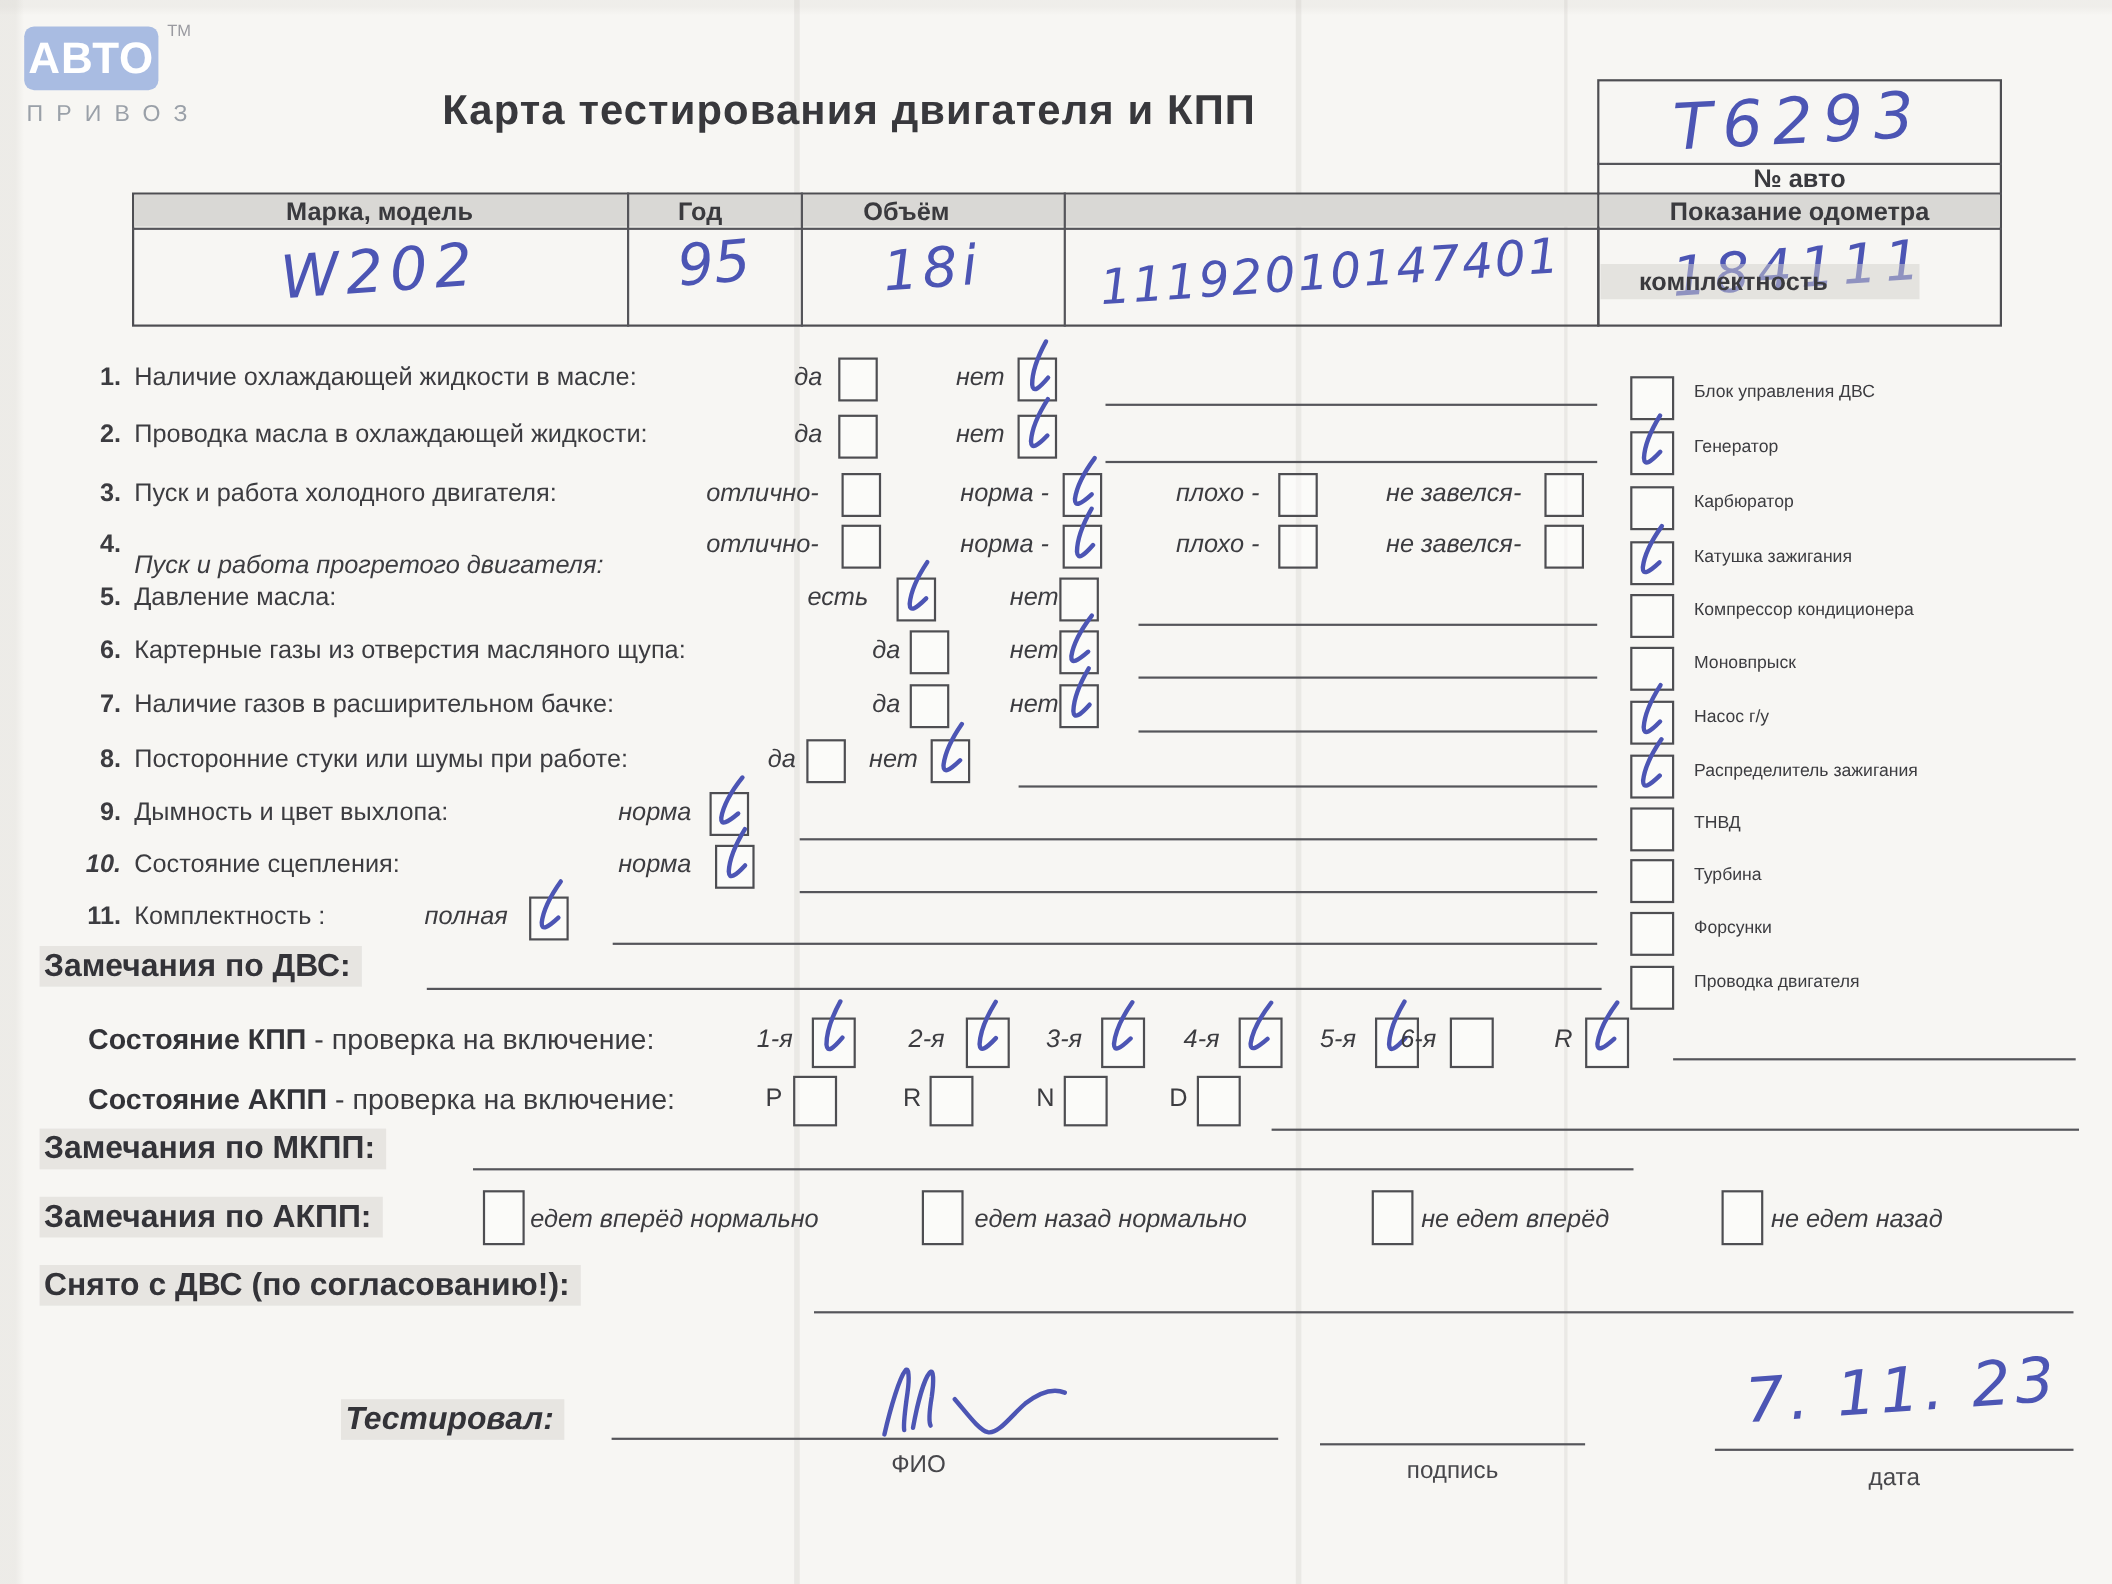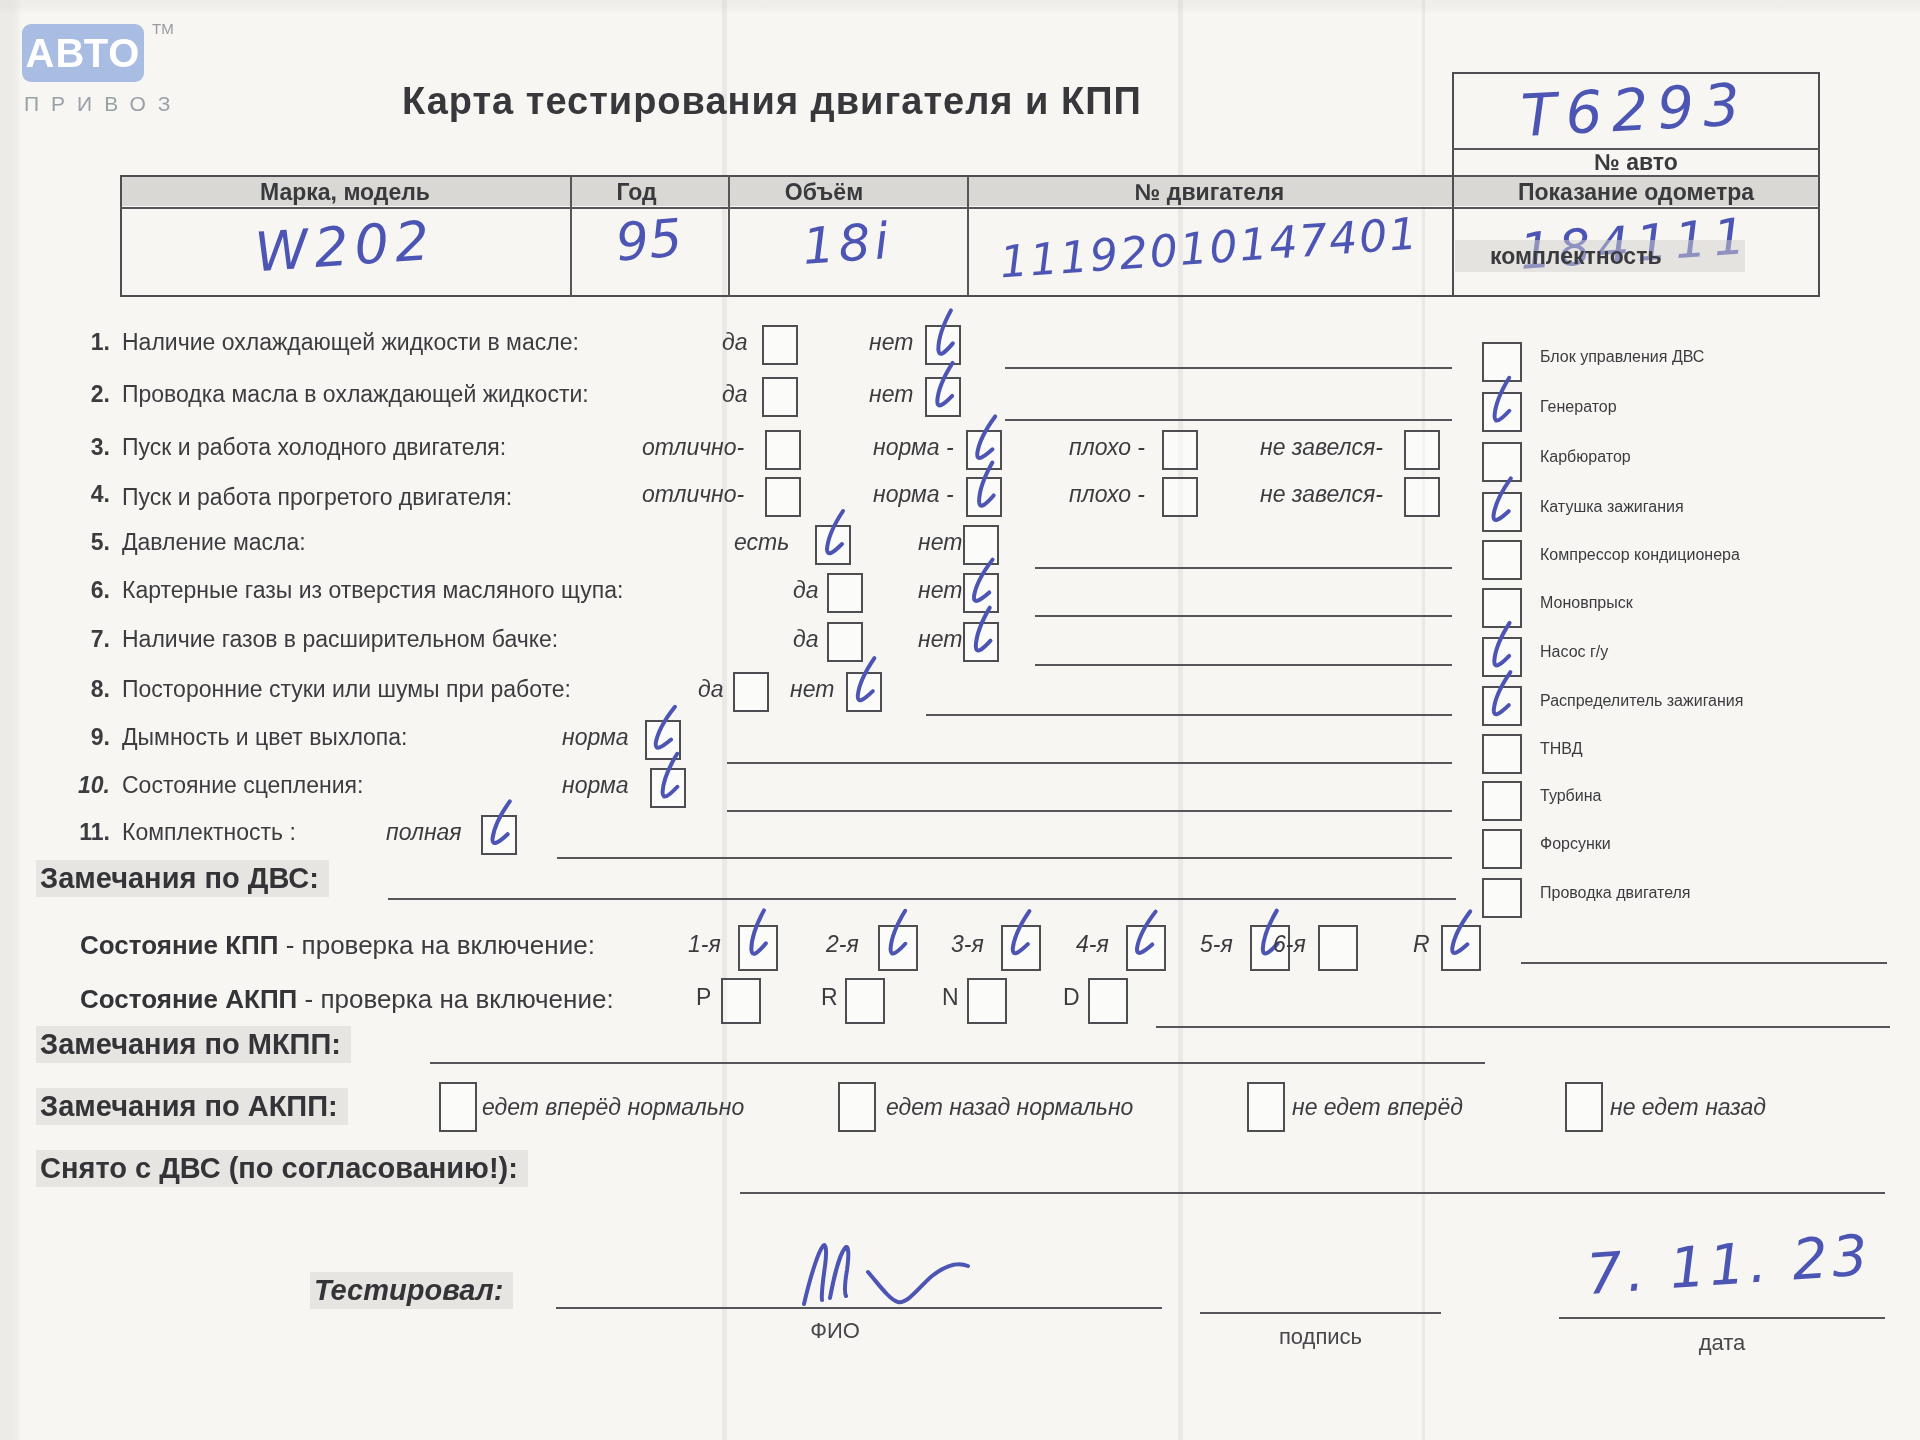--- a/index.html
+++ b/index.html
@@ -62,21 +62,20 @@
   <div class="rect" style="left:120px;top:175px;width:1334px;height:122px;"></div>
   <div class="abs hdr-bg" style="left:122px;top:177px;width:1330px;height:29px;"></div>
   <div class="abs hdr-bg" style="left:1454px;top:177px;width:364px;height:29px;"></div>
   <div class="bline" style="left:120px;top:207px;width:1700px;"></div>
   <div class="vline" style="left:570px;top:175px;height:122px;"></div>
   <div class="vline" style="left:728px;top:175px;height:122px;"></div>
   <div class="vline" style="left:967px;top:175px;height:122px;"></div>
   <div class="abs cell-hdr" style="left:120px;top:179px;width:450px;">Марка, модель</div>
   <div class="abs cell-hdr" style="left:570px;top:179px;width:133px;">Год</div>
   <div class="abs cell-hdr" style="left:728px;top:179px;width:192px;">Объём</div>
-  <div class="abs cell-hdr" style="left:967px;top:179px;width:485px;">№ двигателя</div>
   <div class="abs cell-hdr" style="left:1452px;top:179px;width:368px;">Показание одометра</div>
   <div class="hand" style="left:120px;top:215px;width:450px;text-align:center;font-size:54px;letter-spacing:6px;transform:rotate(-4deg);">W202</div>
   <div class="hand" style="left:570px;top:210px;width:158px;text-align:center;font-size:52px;transform:rotate(-5deg);">95</div>
   <div class="hand" style="left:728px;top:215px;width:239px;text-align:center;font-size:50px;letter-spacing:4px;transform:rotate(-4deg);">18i</div>
   <div class="hand" style="left:967px;top:222px;width:485px;text-align:center;font-size:44px;letter-spacing:2px;transform:rotate(-4deg);">11192010147401</div>
   <div class="hand" style="left:1452px;top:215px;width:368px;text-align:center;font-size:50px;letter-spacing:7px;transform:rotate(-4deg);">184111</div>
 
   <div class="abs" style="left:1455px;top:240px;width:290px;height:32px;background:rgba(210,208,203,.5);"></div>
   <div class="abs cell-hdr" style="left:1490px;top:243px;width:250px;text-align:left;">комплектность</div>
 
@@ -108,21 +107,21 @@
       <div class="opt-lbl" style="left: 873px; top: 434px;">норма -</div>
       <div class="box" style="left: 966px; top: 430px; width: 36px; height: 40px;"></div>
       <svg class="check" width="36" height="50" viewBox="0 0 36 50" style="left: 968px; top: 414px; transform: rotate(3deg);">
         <path d="M26 2 C18 14 11 28 10 40 C10 48 16 44 25 35" fill="none" stroke="#4c55b4" stroke-width="4" stroke-linecap="round"></path>
       </svg>
       <div class="opt-lbl" style="left: 1069px; top: 434px;">плохо -</div>
       <div class="box" style="left: 1162px; top: 430px; width: 36px; height: 40px;"></div>
       <div class="opt-lbl" style="left: 1260px; top: 434px;">не завелся-</div>
       <div class="box" style="left: 1404px; top: 430px; width: 36px; height: 40px;"></div>
       <div class="row-num" style="top: 481px;">4.</div>
-      <div class="row-lbl" style="top: 484px;">Пуск и работа прогретого двигателя:</div>
+      <div class="row-lbl" style="top: 500px; font-style: italic;">Пуск и работа прогретого двигателя:</div>
       <div class="opt-lbl" style="left: 642px; top: 481px;">отлично-</div>
       <div class="box" style="left: 765px; top: 477px; width: 36px; height: 40px;"></div>
       <div class="opt-lbl" style="left: 873px; top: 481px;">норма -</div>
       <div class="box" style="left: 966px; top: 477px; width: 36px; height: 40px;"></div>
       <svg class="check" width="36" height="50" viewBox="0 0 36 50" style="left: 968px; top: 461px; transform: rotate(-4deg);">
         <path d="M26 2 C18 14 11 28 10 40 C10 48 16 44 25 35" fill="none" stroke="#4c55b4" stroke-width="4" stroke-linecap="round"></path>
       </svg>
       <div class="opt-lbl" style="left: 1069px; top: 481px;">плохо -</div>
       <div class="box" style="left: 1162px; top: 477px; width: 36px; height: 40px;"></div>
       <div class="opt-lbl" style="left: 1260px; top: 481px;">не завелся-</div>

